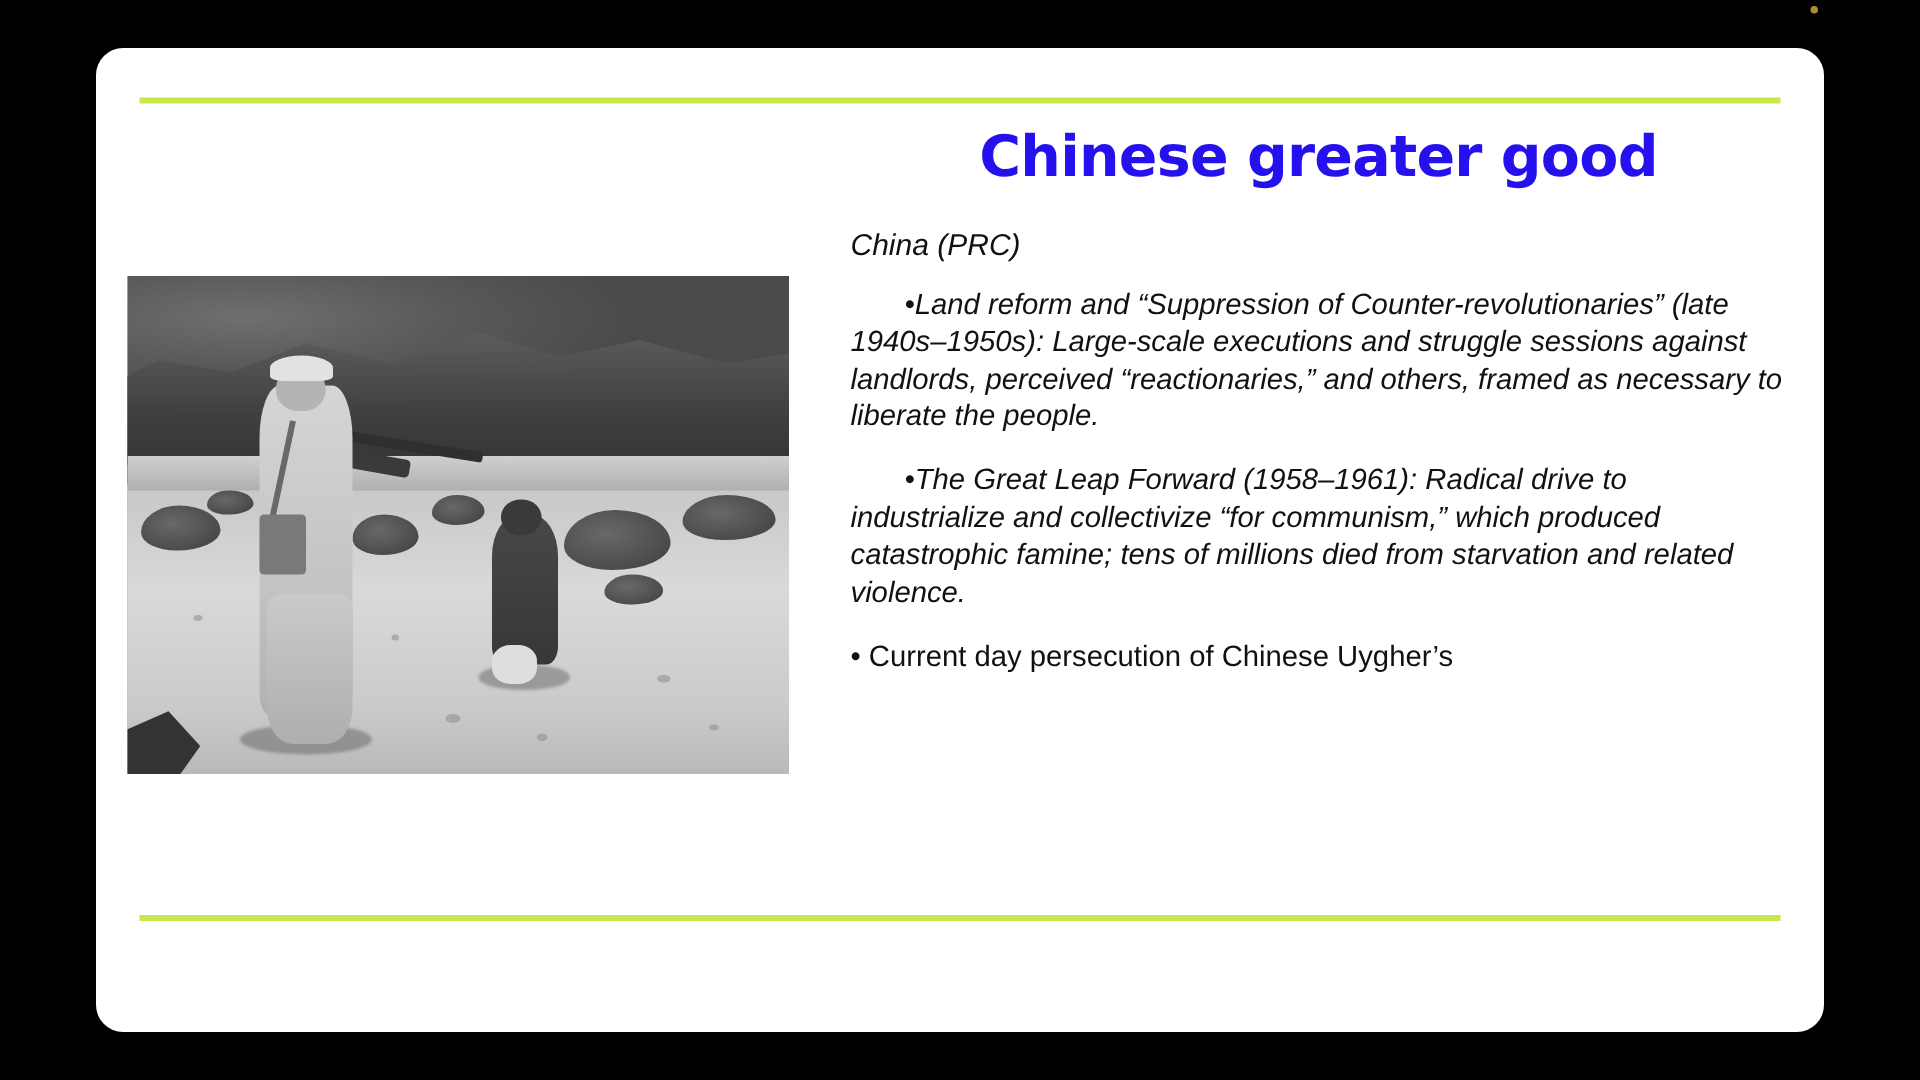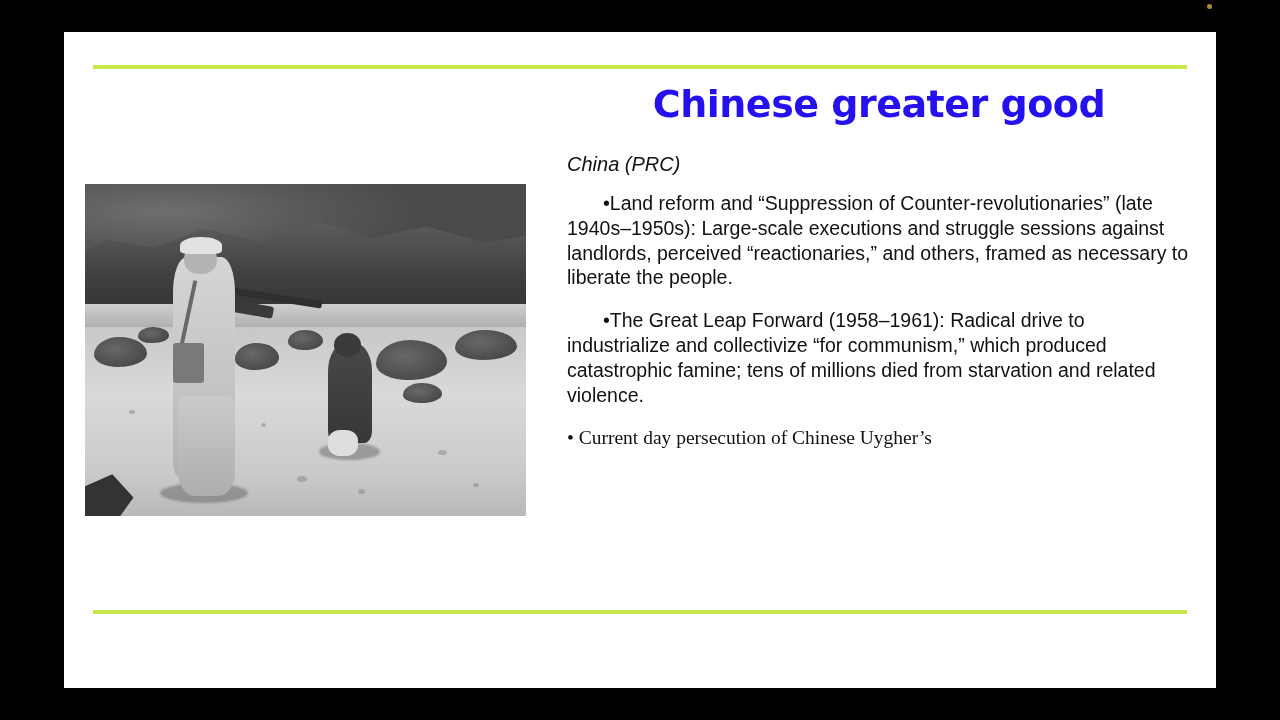--- a/index.html
+++ b/index.html
@@ -28,20 +28,21 @@
     border-radius: 50%;
     background: #b08a3a;
   }
   .slide {
     position: absolute;
     left: 64px;
     top: 32px;
     width: 1152px;
     height: 656px;
     background: #ffffff;
+    border-radius: 18px;
   }
   .rule {
     position: absolute;
     left: 29px;
     width: 1094px;
     height: 4px;
     background: #c8e84a;
   }
   .rule-top { top: 33px; }
   .rule-bottom { top: 578px; }
@@ -211,25 +212,25 @@
     font-family: "Liberation Sans", sans-serif;
   }
   .lead {
     margin: 0 0 13px 0;
     font-size: 20px;
     font-style: italic;
   }
   .para {
     margin: 0 0 18px 0;
     text-indent: 36px;
+    font-style: italic;
   }
   .para-last {
     margin: 0;
     text-indent: 0;
-    font-family: Liberation Serif, serif;
   }
 </style>
 </head>
 <body>
 
 <div class="stage">
 
   <div class="corner-dot"></div>
 
   <div class="slide">

